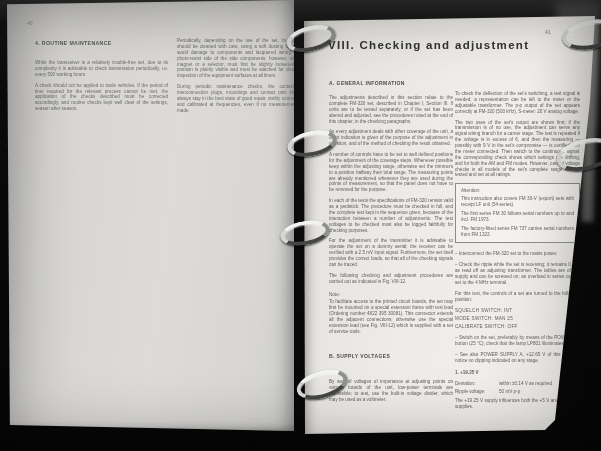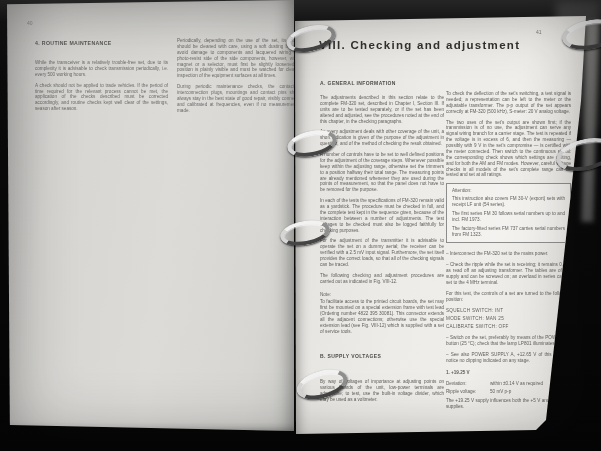--- a/index.html
+++ b/index.html
@@ -13,21 +13,21 @@
   .stack-edge{position:absolute;left:584px;top:22px;width:12px;height:200px;
     background:linear-gradient(180deg,#8a8986,#555);filter:blur(2.5px);transform:rotate(1.5deg);}
   
   .left-page{
     position:absolute;left:7px;top:0;width:287px;height:431px;
     background:linear-gradient(97deg,#c7c6c4 0%,#d6d5d2 18%,#dcdbd8 55%,#d7d6d3 85%,#ccccc9 100%);
     clip-path:polygon(0 1%,100% 0%,100% 100%,1% 98.6%);
     box-shadow:inset -16px 0 18px -12px rgba(0,0,0,.38),inset 0 -8px 9px -7px rgba(0,0,0,.35);
   }
   .right-page{
-    position:absolute;left:294px;top:13px;width:296px;height:421px;
+    position:absolute;left:303px;top:13px;width:296px;height:421px;
     background:linear-gradient(100deg,#d2d0cc 0%,#e6e4e0 13%,#eeece8 42%,#f0eeea 65%,#e1dfdb 93%);
     clip-path:polygon(1px 8px,292px 3px,287px 88px,252px 407px,242px 417px,2px 421px);
     box-shadow:inset 12px 0 14px -10px rgba(0,0,0,.45);
   }
   
   .ring{position:absolute;border-radius:50%;background:transparent;
     border:4px solid #c9c9c9;border-color:#f2f2f2 #8f8f8f #454545 #d6d6d6;
     box-shadow:0 1px 2px rgba(0,0,0,.75), inset 0 1px 1px rgba(255,255,255,.55);}
   .ring-1{left:286px;top:26px;width:42px;height:17px;transform:rotate(-14deg);}
   .ring-2{left:287px;top:131px;width:42px;height:17px;transform:rotate(-12deg);}

